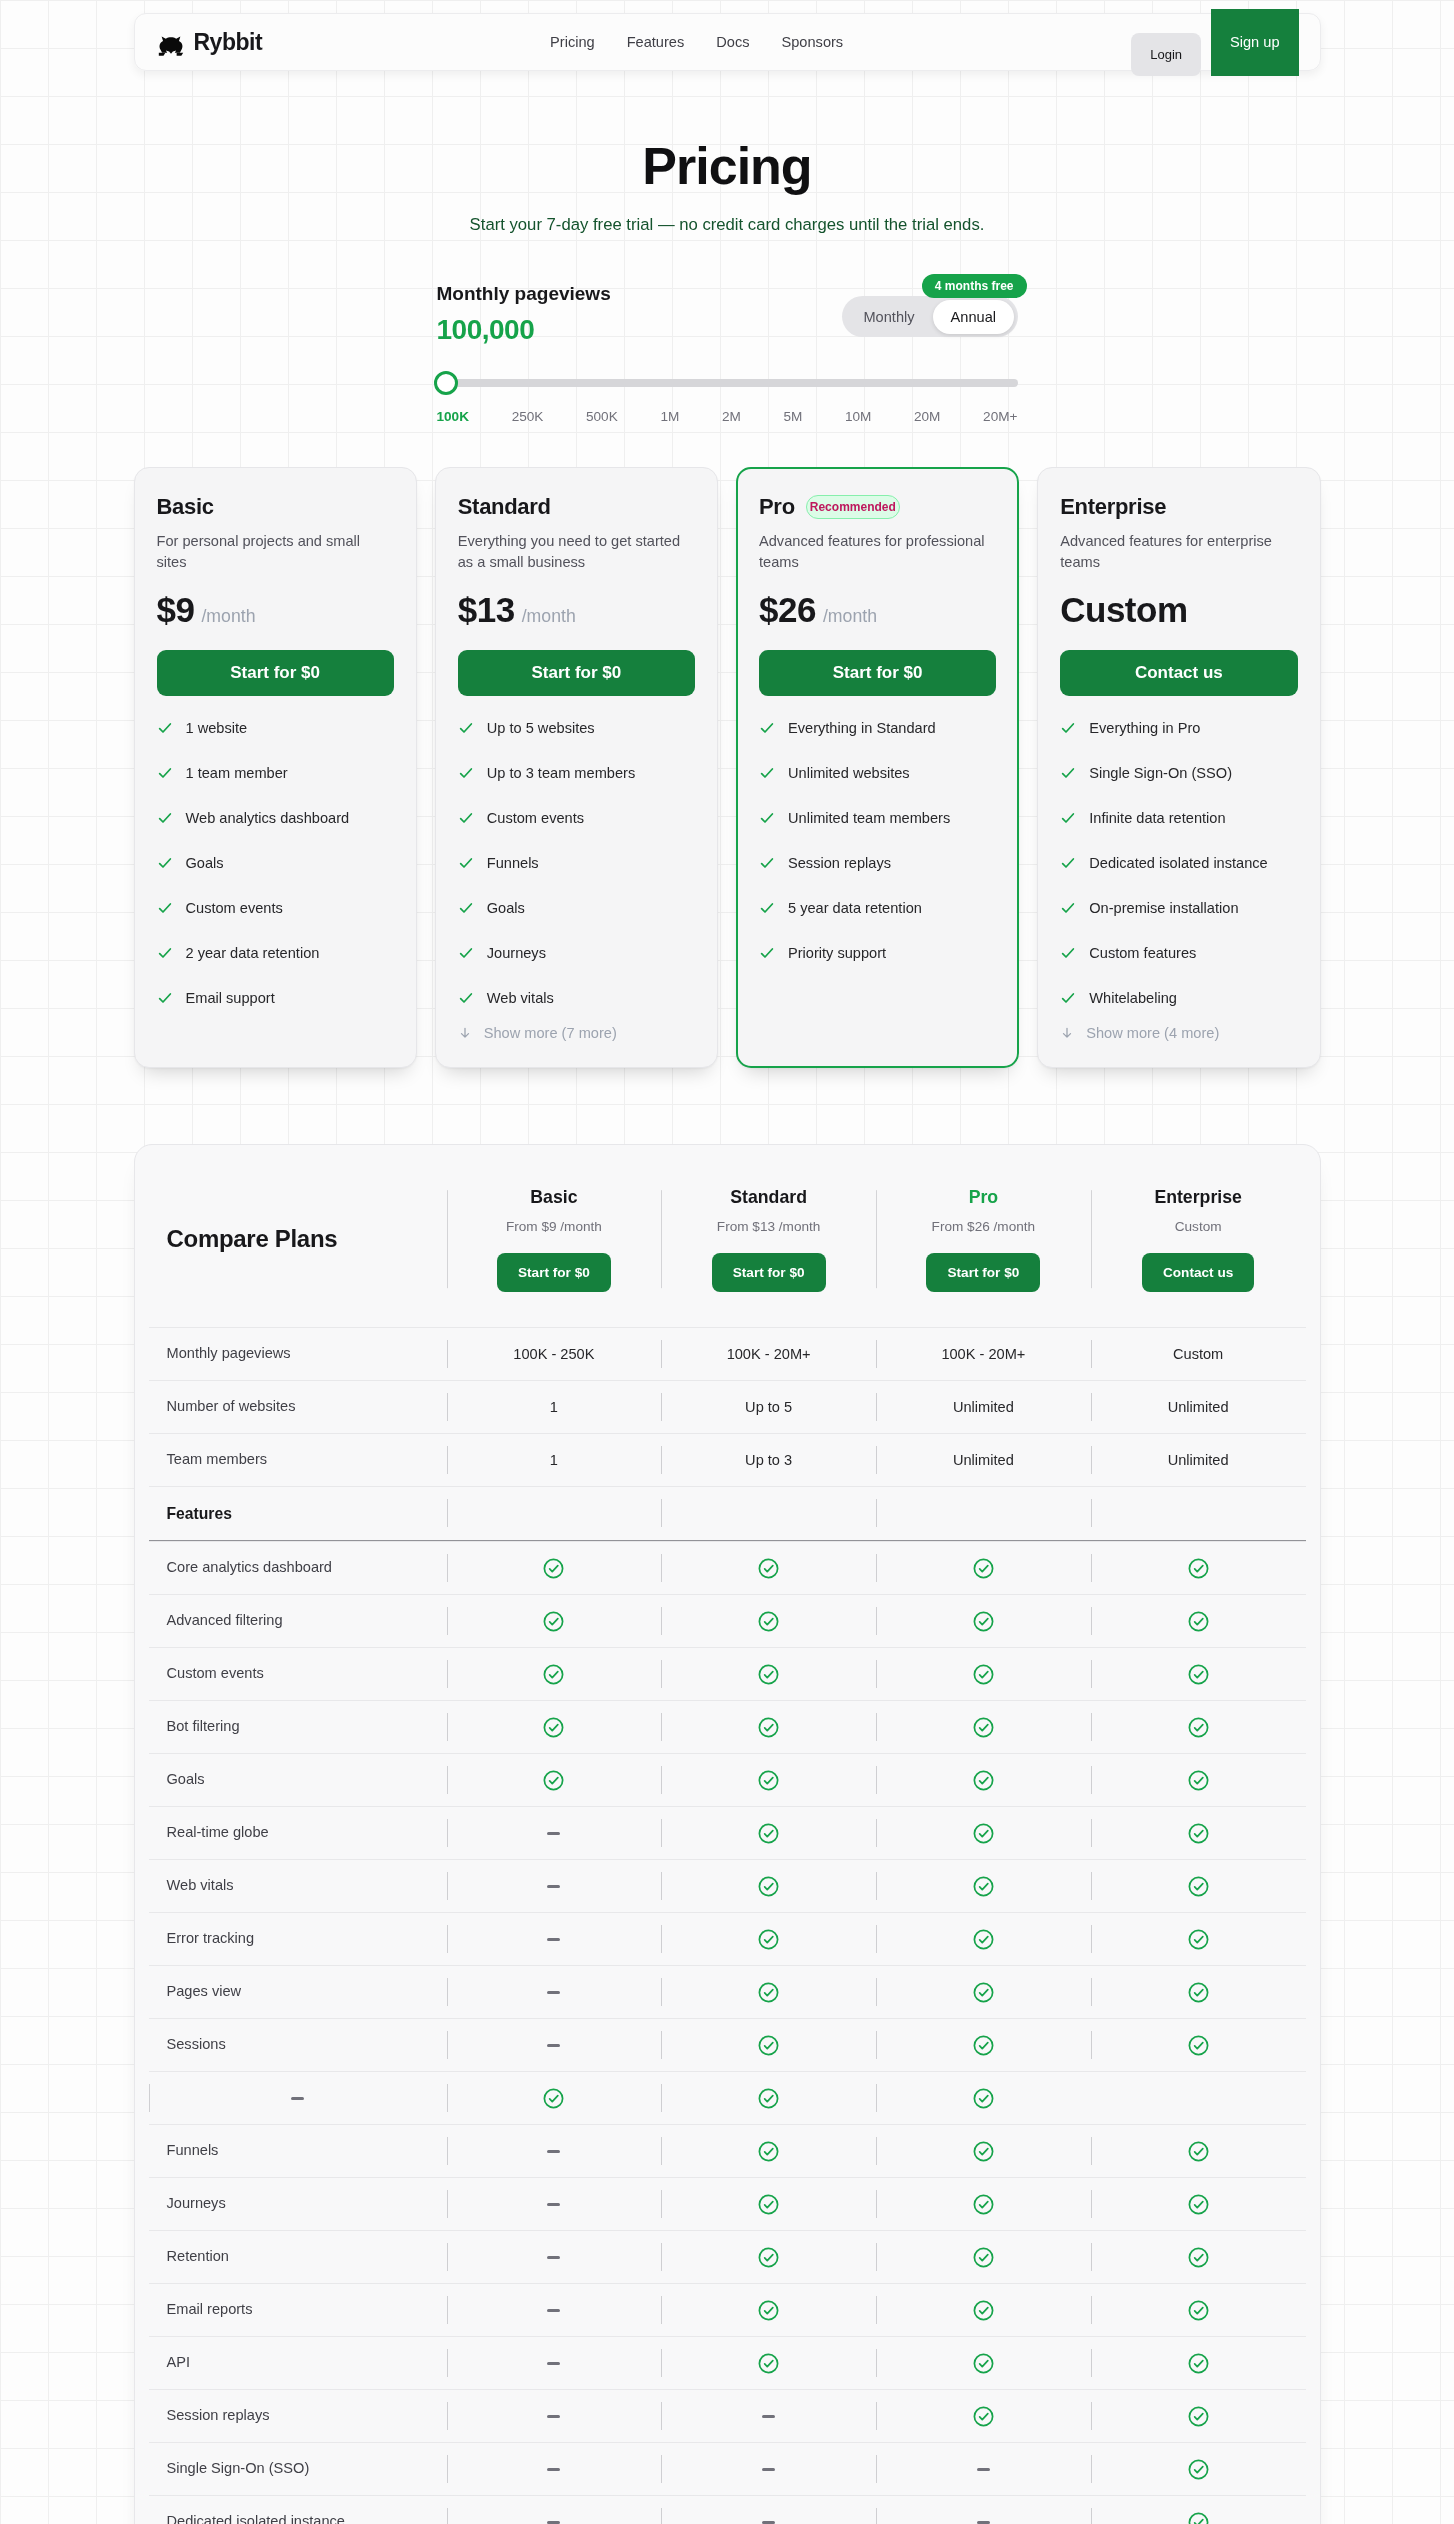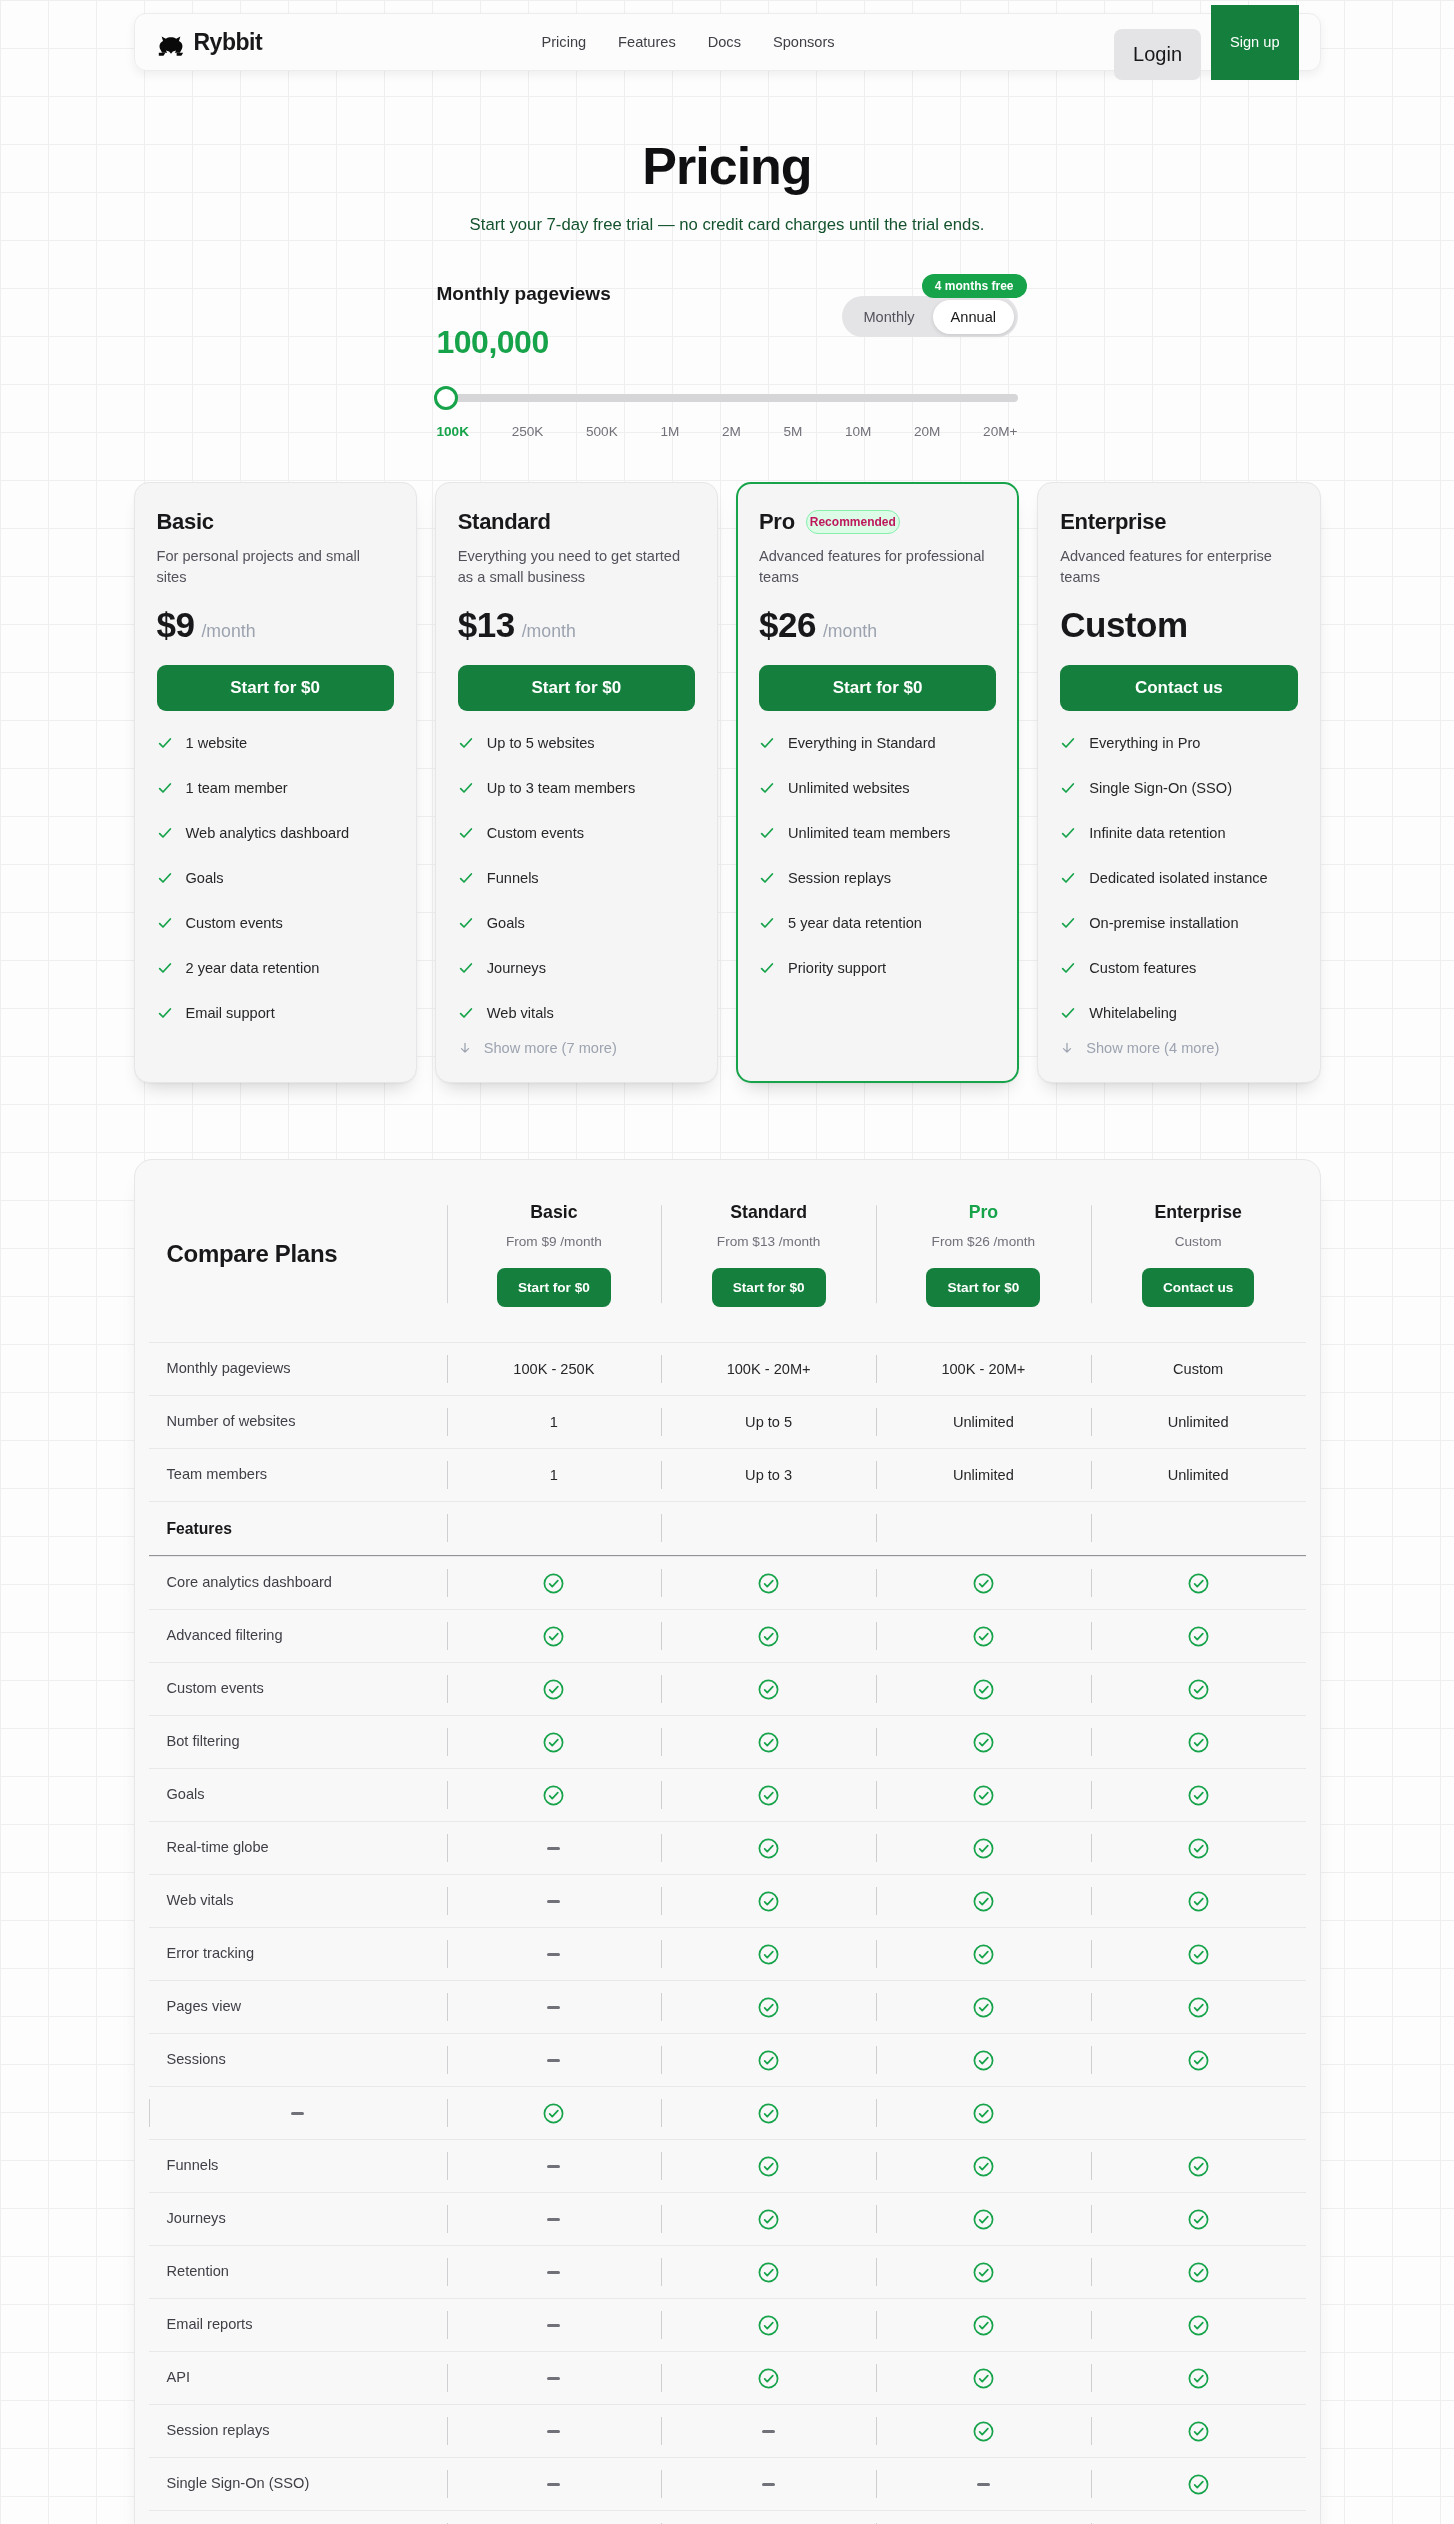--- a/index.html
+++ b/index.html
@@ -23,33 +23,33 @@
     display:flex; align-items:center; padding:0 21px;
     position:relative; z-index:5;
   }
   .brand { display:flex; align-items:center; gap:8px; cursor:pointer; }
   .brand svg { width:30px; height:27px; }
   .brand-name { font-size:23px; font-weight:800; letter-spacing:-0.5px; }
   .nav { flex:1; display:flex; justify-content:center; gap:32px; }
   .nav a { font-size:14.6px; color:#3f3f46; text-decoration:none; }
   .auth { display:flex; gap:10px; }
   .btn { border:none; cursor:pointer; font-family:inherit; }
-  .btn-ghost { background:#e4e4e7; color:#18181b; font-size:20px; padding:14px 19px; border-radius:8px;margin-top:24px; }
+  .btn-ghost { background:#e4e4e7; color:#18181b; font-size:13px; padding:14px 19px; border-radius:8px;margin-top:24px; }
   .btn-green { background:#15803d; color:#fff; font-size:14.6px; padding:10px 19px; border-radius:0; font-weight:500; }
 
   
   .hero { text-align:center; margin-top:65px; }
   .hero h1 { font-size:52px; font-weight:800; letter-spacing:-1px; color:#101012; }
   .hero p { margin-top:19px; font-size:16.7px; color:#14532d; }
 
   
   .slider-block { width:581px; margin:48px auto 0; }
   .slider-top { display:flex; justify-content:space-between; align-items:flex-start; }
   .pv-label { font-size:19px; font-weight:700; }
-  .pv-value { margin-top:19px; font-size:32px; font-weight:800; color:#16a34a; letter-spacing:-0.5px; }
+  .pv-value { margin-top:9px; font-size:28px; font-weight:800; color:#16a34a; letter-spacing:-0.5px; }
   .toggle-wrap { position:relative; margin-top:13px; }
   .toggle-badge {
     position:absolute; top:-22px; right:-9px;
     background:#16a34a; color:#fff; font-size:12px; font-weight:600;
     padding:5px 13px; border-radius:504px; white-space:nowrap; z-index:2;
   }
   .toggle { background:#e4e4e7; border-radius:504px; padding:3.5px; display:flex; position:relative; }
   .toggle button { font-family:inherit; border:none; background:transparent; font-size:14.6px; color:#52525b; padding:9px 18px; border-radius:504px; cursor:pointer; }
   .toggle button.selected { background:#fff; color:#18181b; box-shadow:0 1.5px 4px rgba(0,0,0,.12); }
   .track { margin-top:33px; height:8px; background:#d6d6d9; border-radius:504px; position:relative; cursor:pointer; }

